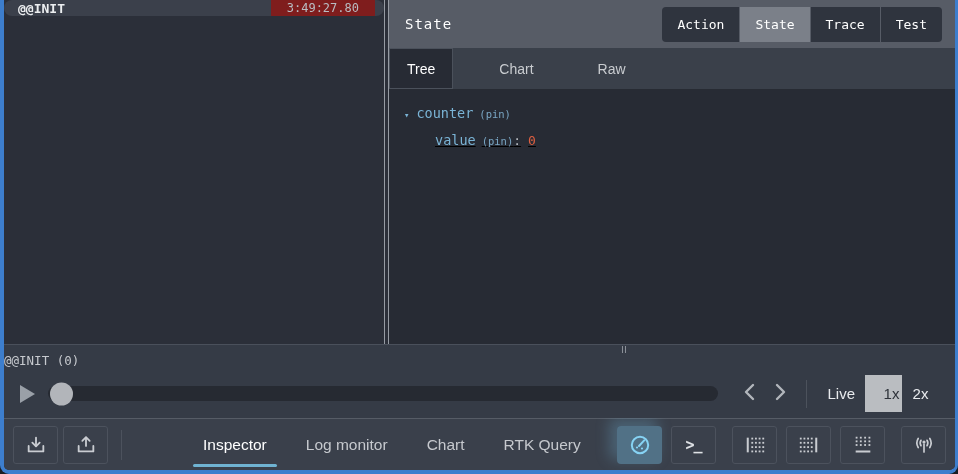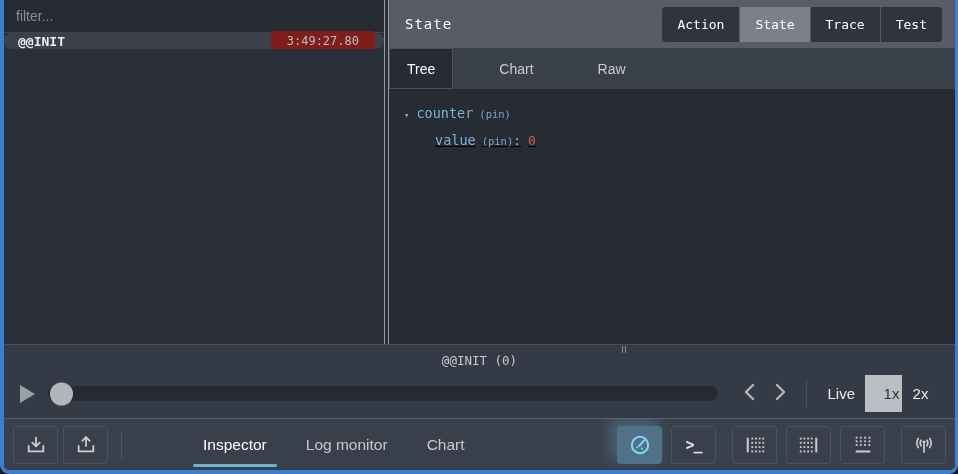--- a/index.html
+++ b/index.html
@@ -57,21 +57,21 @@
   .tree-row.child { margin-top: 11px; margin-left: 31px; text-decoration: underline; }
   .expander { color: #7ab4d6; font-size: 9px; margin-right: 7px; cursor: pointer; }
   .tree-key { color: #7ab4d6; font-size: 13.5px; }
   .tree-pin { color: #79a6c4; font-size: 10.5px; margin-left: 6px; }
   .tree-colon { color: #b9bdc2; }
   .tree-value { color: #de5f40; margin-left: 7px; }
 
   
   .playback { height: 74px; flex: none; background: #353b46; border-top: 1px solid #4a505b; position: relative; }
   .playback-handle { position: absolute; top: 1px; left: 65%; width: 4px; height: 7px; border-left: 1px solid #8b9098; border-right: 1px solid #8b9098; }
-  .playback-label { text-align: center; font: 12.5px "DejaVu Sans Mono", monospace; color: #c6c9ce; padding-top: 8px; }
+  .playback-label { font: 12.5px "DejaVu Sans Mono", monospace; color: #c6c9ce; padding-top: 8px; }
   .playback-controls { display: flex; align-items: center; padding: 0 16px; margin-top: 7px; }
   .play-button { width: 0; height: 0; border-left: 15px solid #9aa0a8; border-top: 9px solid transparent; border-bottom: 9px solid transparent; margin-right: 13px; cursor: pointer; flex: none; }
   .slider { flex: 1; position: relative; height: 15px; background: #262a32; border-radius: 8px; margin-right: 16px; cursor: pointer; }
   .slider-thumb { position: absolute; left: 2px; top: 50%; transform: translateY(-50%); width: 23px; height: 23px; border-radius: 50%; background: #b2b5ba; cursor: grab; }
   .step-btn { background: none; border: none; padding: 4px 8px; cursor: pointer; flex: none; }
   .pb-divider { width: 1px; height: 28px; background: #4c525c; margin: 0 10px; flex: none; }
   .live-label { font: 15px "Liberation Sans", sans-serif; color: #e8eaed; margin: 0 10px; cursor: pointer; flex: none; }
   .speed-btn { font: 15px "Liberation Sans", sans-serif; color: #e8eaed; background: none; border: none; width: 37px; height: 37px; cursor: pointer; flex: none; }
   .speed-btn.selected { background: #babdc1; color: #2e323a; padding-left: 16px; }
 
@@ -96,23 +96,20 @@
   .gap8 { width: 8px; flex: none; }
 </style>
 </head>
 <body>
 
 <div class="window">
 
   <div class="main">
 
     <div class="left-panel">
-      <div class="filter-bar">
-        <input type="text" placeholder="filter..." style="">
-      </div>
       <div class="action-row">
         <span class="action-name">@@INIT</span>
         <span class="action-time">3:49:27.80</span>
       </div>
       <div class="action-list-rest"></div>
     </div>
 
     <div class="v-splitter"></div>
 
     <div class="right-panel">
@@ -191,20 +188,21 @@
           <polyline points="4,13 4,19 20,19 20,13"></polyline>
         </g>
       </svg>
     </button>
     <div class="f-divider"></div>
 
     <div class="footer-tabs">
       <button class="footer-tab active">Inspector</button>
       <button class="footer-tab">Log monitor</button>
       <button class="footer-tab">Chart</button>
+      <button class="footer-tab">RTK Query</button>
     </div>
 
     <div class="footer-spacer"></div>
 
     <div class="footer-right">
       <button class="icon-btn highlight">
         <svg width="24" height="24" viewBox="0 0 24 24">
           <g fill="none" stroke="#86d3f4" stroke-width="2" stroke-linecap="round">
             <circle cx="12" cy="12" r="8.2"></circle>
             <line x1="11" y1="13" x2="16.2" y2="7.4"></line>

